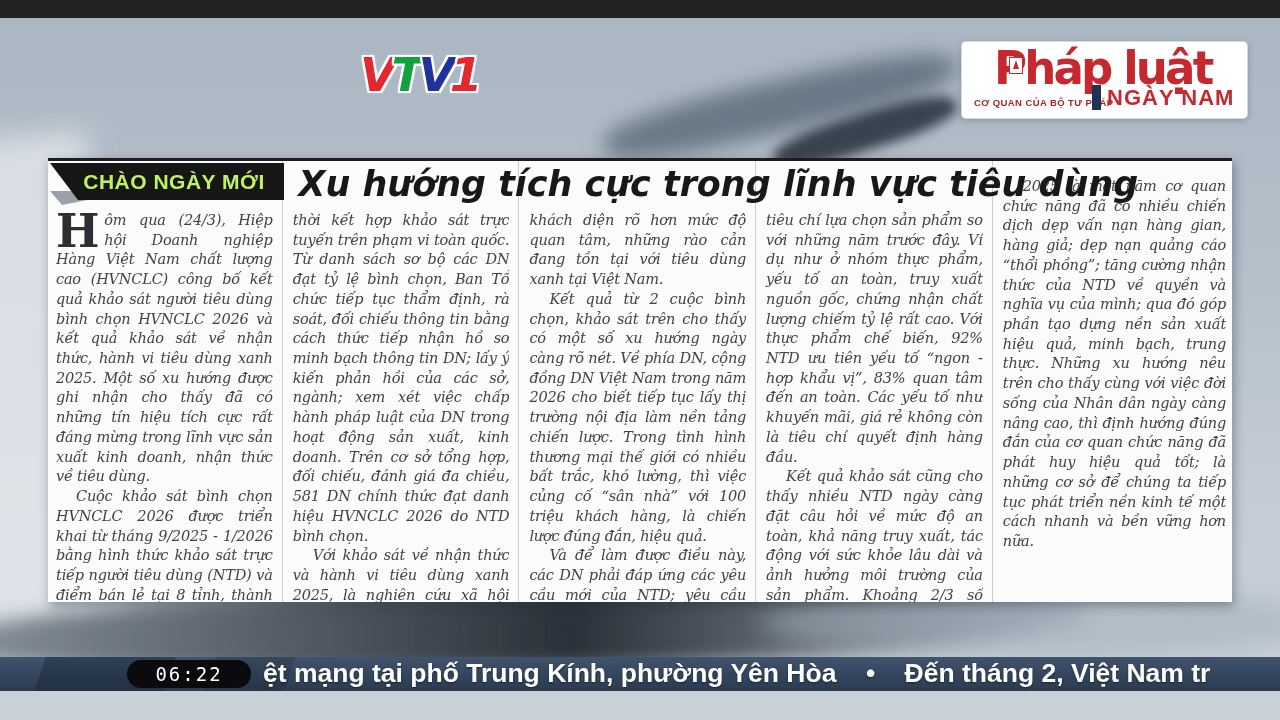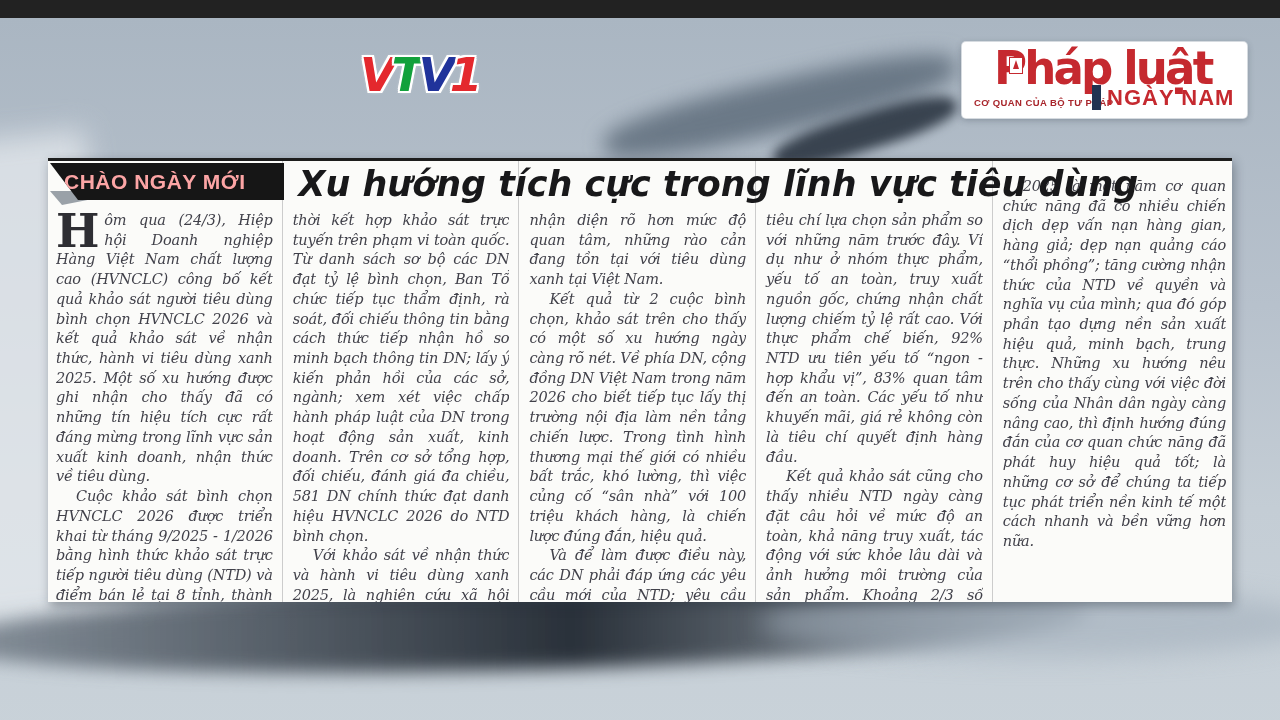--- a/index.html
+++ b/index.html
@@ -43,21 +43,21 @@
   .m-tagline{position:absolute;left:12px;bottom:10px;font-size:9.5px;font-weight:bold;
     color:#a8252b;letter-spacing:.4px;white-space:nowrap;}
   .m-divider{position:absolute;left:130px;bottom:8px;width:9px;height:25px;background:#1f3352;}
   .m-subtitle{position:absolute;left:145px;bottom:7px;font-size:22px;font-weight:bold;
     color:#c5292f;letter-spacing:1px;white-space:nowrap;}
 
   
   .clip{position:absolute;left:48px;top:140px;width:1184px;height:441px;background:#fbfbf9;
     border-top:3px solid #1d1d1d;box-shadow:2px 4px 10px rgba(35,45,58,.4);overflow:hidden;}
   .badge{position:absolute;left:2px;top:2px;width:234px;height:37px;background:#161616;
-    color:#fca5a5;font-weight:bold;font-size:21px;line-height:37px;text-align:left;
+    color:#bef264;font-weight:bold;font-size:21px;line-height:37px;text-align:center;
     padding-left:14px;box-sizing:border-box;
     clip-path:polygon(0 0,100% 0,100% 100%,28px 100%);z-index:5;letter-spacing:.5px;}
   .badge-shadow{position:absolute;left:2px;top:30px;width:40px;height:14px;background:#9aa1a8;
     clip-path:polygon(0 0,100% 0,100% 60%,30% 100%);z-index:4;}
   .headline{position:absolute;left:240px;top:1px;width:700px;height:44px;z-index:3;
     font-family:"DejaVu Sans",sans-serif;font-weight:bold;font-style:italic;font-size:36px;
     color:#18181a;text-align:center;white-space:nowrap;transform:scaleX(.97);
     transform-origin:center;line-height:44px;}
 
   .cols{display:flex;height:100%;padding:0 6px 0 8px;box-sizing:border-box;}
@@ -113,28 +113,34 @@
     <div class="cols" id="article-columns">
         <div class="col">
           <p><span class="dropcap">H</span>ôm qua (24/3), Hiệp hội Doanh nghiệp Hàng Việt Nam chất lượng cao (HVNCLC) công bố kết quả khảo sát người tiêu dùng bình chọn HVNCLC 2026 và kết quả khảo sát về nhận thức, hành vi tiêu dùng xanh 2025. Một số xu hướng được ghi nhận cho thấy đã có những tín hiệu tích cực rất đáng mừng trong lĩnh vực sản xuất kinh doanh, nhận thức về tiêu dùng.</p>
           <p class="indent">Cuộc khảo sát bình chọn HVNCLC 2026 được triển khai từ tháng 9/2025 - 1/2026 bằng hình thức khảo sát trực tiếp người tiêu dùng (NTD) và điểm bán lẻ tại 8 tỉnh, thành (Hà Nội, TP HCM, Đà Nẵng, Cần Thơ, Hải Phòng, Gia</p>
         </div>
         <div class="col">
           <p>thời kết hợp khảo sát trực tuyến trên phạm vi toàn quốc. Từ danh sách sơ bộ các DN đạt tỷ lệ bình chọn, Ban Tổ chức tiếp tục thẩm định, rà soát, đối chiếu thông tin bằng cách thức tiếp nhận hồ sơ minh bạch thông tin DN; lấy ý kiến phản hồi của các sở, ngành; xem xét việc chấp hành pháp luật của DN trong hoạt động sản xuất, kinh doanh. Trên cơ sở tổng hợp, đối chiếu, đánh giá đa chiều, 581 DN chính thức đạt danh hiệu HVNCLC 2026 do NTD bình chọn.</p>
           <p class="indent">Với khảo sát về nhận thức và hành vi tiêu dùng xanh 2025, là nghiên cứu xã hội học được thực hiện tại 4 đô thị lớn Hà Nội, Đà</p>
         </div>
         <div class="col">
-          <p>nhận diện rõ hơn mức độ quan tâm, những rào cản đang tồn tại với tiêu dùng xanh tại Việt Nam.</p>
+          <p>khách diện rõ hơn mức độ quan tâm, những rào cản đang tồn tại với tiêu dùng xanh tại Việt Nam.</p>
           <p class="indent">Kết quả từ 2 cuộc bình chọn, khảo sát trên cho thấy có một số xu hướng ngày càng rõ nét. Về phía DN, cộng đồng DN Việt Nam trong năm 2026 cho biết tiếp tục lấy thị trường nội địa làm nền tảng chiến lược. Trong tình hình thương mại thế giới có nhiều bất trắc, khó lường, thì việc củng cố “sân nhà” với 100 triệu khách hàng, là chiến lược đúng đắn, hiệu quả.</p>
           <p class="indent">Và để làm được điều này, các DN phải đáp ứng các yêu cầu mới của NTD; yêu cầu cao hơn về chất lượng, độ an toàn, tính minh bạch, độ tin cậy của thương hiệu. Khảo</p>
         </div>
         <div class="col">
           <p>tiêu chí lựa chọn sản phẩm so với những năm trước đây. Ví dụ như ở nhóm thực phẩm, yếu tố an toàn, truy xuất nguồn gốc, chứng nhận chất lượng chiếm tỷ lệ rất cao. Với thực phẩm chế biến, 92% NTD ưu tiên yếu tố “ngon - hợp khẩu vị”, 83% quan tâm đến an toàn. Các yếu tố như khuyến mãi, giá rẻ không còn là tiêu chí quyết định hàng đầu.</p>
           <p class="indent">Kết quả khảo sát cũng cho thấy nhiều NTD ngày càng đặt câu hỏi về mức độ an toàn, khả năng truy xuất, tác động với sức khỏe lâu dài và ảnh hưởng môi trường của sản phẩm. Khoảng 2/3 số NTD được khảo sát cho biết dự kiến sẽ tăng sử dụng các sản phẩm xanh. Có</p>
         </div>
         <div class="col">
           <p class="indent">2025 là một năm cơ quan chức năng đã có nhiều chiến dịch dẹp vấn nạn hàng gian, hàng giả; dẹp nạn quảng cáo “thổi phồng”; tăng cường nhận thức của NTD về quyền và nghĩa vụ của mình; qua đó góp phần tạo dựng nền sản xuất hiệu quả, minh bạch, trung thực. Những xu hướng nêu trên cho thấy cùng với việc đời sống của Nhân dân ngày càng nâng cao, thì định hướng đúng đắn của cơ quan chức năng đã phát huy hiệu quả tốt; là những cơ sở để chúng ta tiếp tục phát triển nền kinh tế một cách nhanh và bền vững hơn nữa.</p>
         </div>
       </div>
   </div>
 
+  <div class="ticker-bar">
+    <div class="ticker-patch1"></div>
+    <div class="ticker-patch2"></div>
+    <div class="time-pill">06:22</div>
+    <div class="ticker-text">ệt mạng tại phố Trung Kính, phường Yên Hòa    •    Đến tháng 2, Việt Nam tr</div>
+  </div>
 
 </div>
 
 </body></html>

